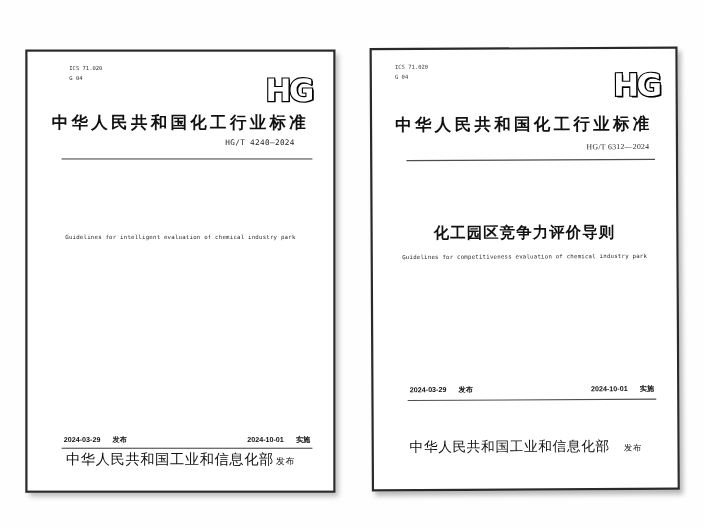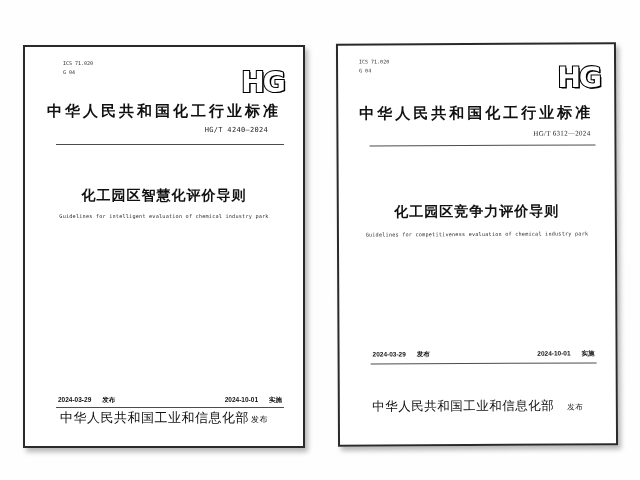--- a/index.html
+++ b/index.html
@@ -123,21 +123,20 @@
       <svg viewBox="0 0 54 32" width="54" height="32">
         <text x="28" y="27" text-anchor="middle" fill="#000000">HG</text>
         <text x="26.5" y="25.5" text-anchor="middle" fill="#ffffff" stroke="#000000" stroke-width="2.1" paint-order="stroke">HG</text>
       </svg>
     </div>
 
     <div class="headline">中华人民共和国化工行业标准</div>
     <div class="std-number">HG/T 4240—2024</div>
     <div class="rule r1"></div>
 
-    <div class="doc-title">化工园区智慧化评价导则</div>
     <div class="doc-title-en">Guidelines for intelligent evaluation of chemical industry park</div>
 
     <div class="dates">
       <span>
         <span>2024-03-29</span><span class="date-label">发布</span>
       </span>
       <span>
         <span>2024-10-01</span><span class="date-label">实施</span>
       </span>
     </div>

